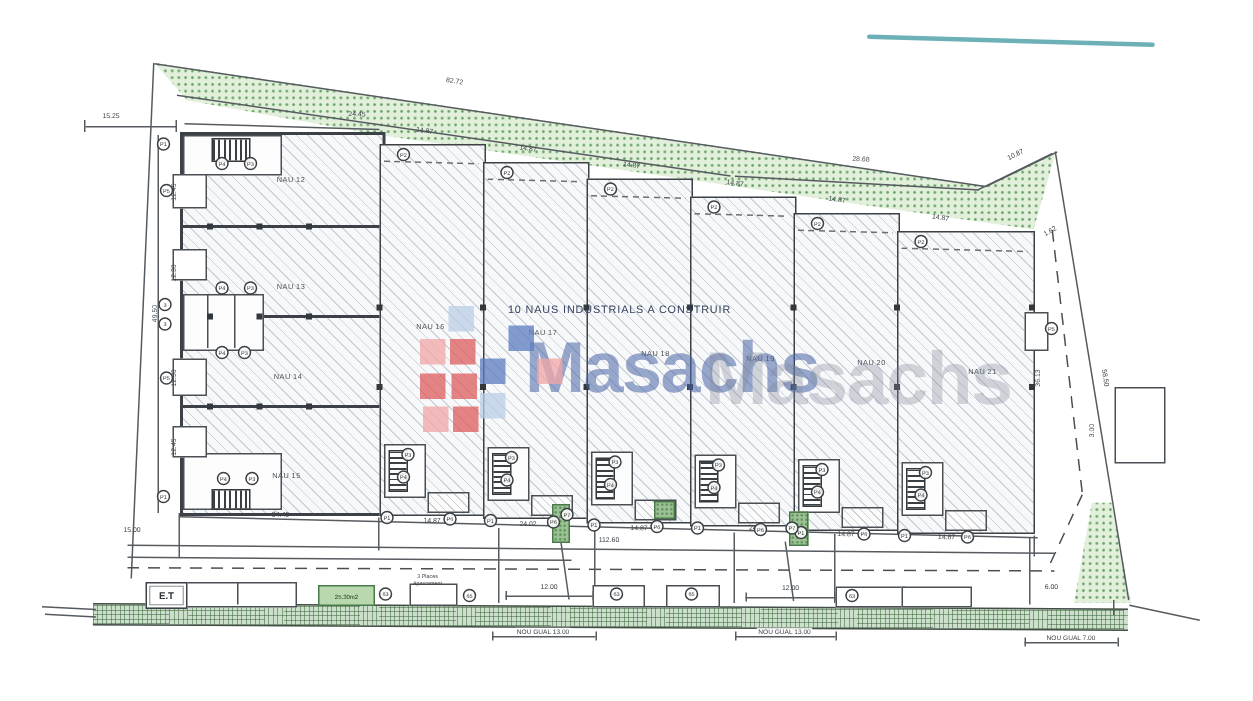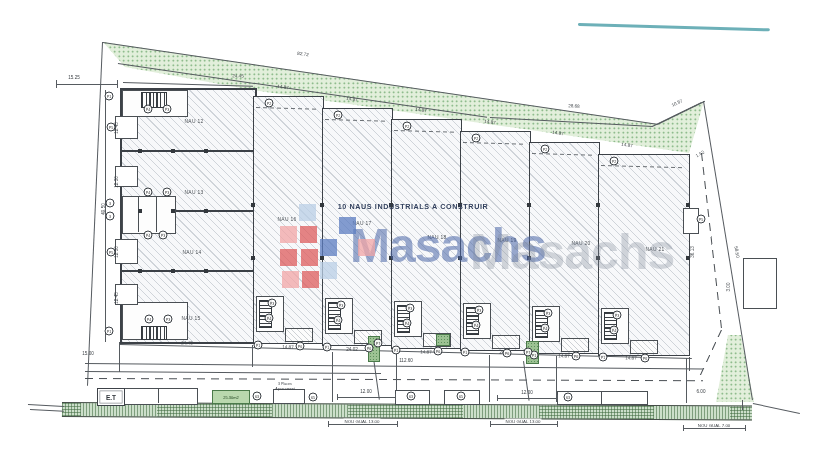--- a/index.html
+++ b/index.html
@@ -30,21 +30,21 @@
   .dim{font-size:4.6px;}
   .tiny{font-size:3.6px;}
   .navlbl{font-size:4.9px;letter-spacing:.3px;color:#4a4f55;}
   .marker{position:absolute;width:9px;height:9px;border:.8px solid #3a3f44;border-radius:50%;background:rgba(255,255,255,.9);
         display:flex;align-items:center;justify-content:center;font-size:3.7px;color:#333;
         transform:translate(-50%,-50%);box-sizing:border-box;}
   .coldot{position:absolute;width:4px;height:4px;background:#33383d;transform:translate(-50%,-50%);}
   .wm-sq{position:absolute;}
   .wm-text{position:absolute;font-weight:bold;letter-spacing:-1px;}
   .tick{position:absolute;width:1px;background:#565b60;}
-  .note{position:absolute;transform:translate(-50%,-50%);font-size:7.2px;font-weight:700;
+  .note{position:absolute;transform:translate(-50%,-50%);font-size:7.2px;font-weight:400;
         letter-spacing:.6px;color:#33415e;white-space:nowrap;}
   .etbox{position:absolute;border:1.2px solid #3c4147;background:#fff;box-shadow:inset 0 0 0 1.5px #fff,inset 0 0 0 2.2px #8a8f94;
         display:flex;align-items:center;justify-content:center;font-size:6.5px;color:#2f343a;font-weight:bold;}
   .scanline{position:absolute;height:2.6px;background:#53a2ab;opacity:.85;transform-origin:0 0;border-radius:2px;}
 </style>
 </head>
 <body>
 
 <div id="plan">
 

